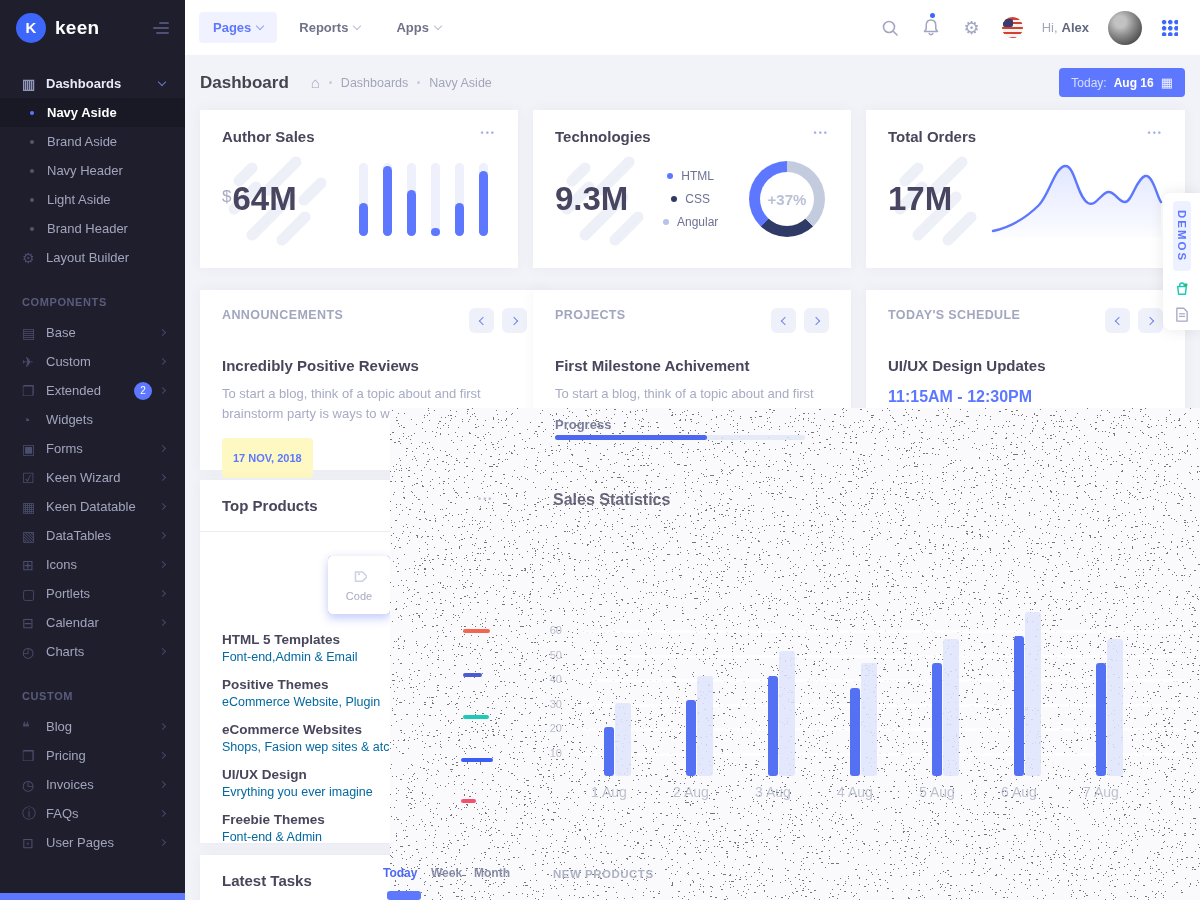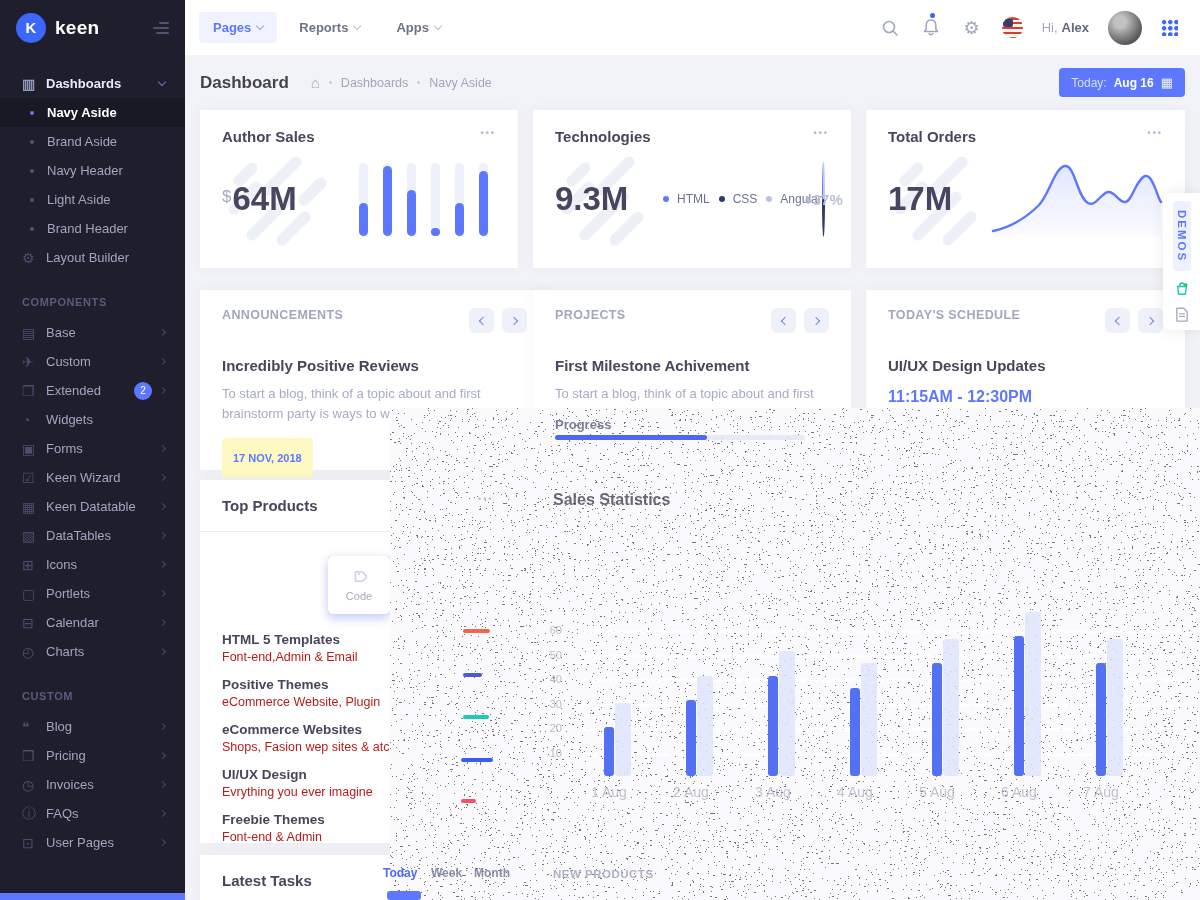--- a/index.html
+++ b/index.html
@@ -92,21 +92,21 @@
   .stat-body { display:flex; align-items:center; height:96px; margin-top:6px; }
   .big-val-wrap { position:relative; min-width:120px; height:100%; display:flex; align-items:center; }
   .blob { position:absolute; left:-10px; top:-8px; z-index:0; }
   .big-val { position:relative; z-index:1; font-size:33px; font-weight:bold; color:#474560; }
   .big-val .cur { font-size:17px; color:#a7abc3; font-weight:normal; vertical-align:8px; margin-right:1px; }
 
   .mini-bars { margin-left:auto; display:flex; gap:15px; align-items:flex-end; height:73px; margin-right:8px; }
   .mini-track { width:9px; height:73px; background:#eef1fb; border-radius:5px; display:flex; align-items:flex-end; }
   .mini-fill { width:9px; background:#5d78ff; border-radius:5px; }
 
-  .tech-legend { margin-left:12px; display:flex; gap:9px; }
+  .tech-legend { margin-left:12px; display:flex; flex-direction:column; gap:9px;align-items:center; }
   .leg-item { display:flex; align-items:center; gap:8px; font-size:12px; color:#6c7293; }
   .leg-dot { width:6px; height:6px; border-radius:50%; }
   .donut { margin-left:auto; margin-right:4px; width:76px; height:76px; border-radius:50%; position:relative; }
   .donut:after { content:""; position:absolute; inset:11px; background:#fff; border-radius:50%; }
   .donut-label { position:absolute; inset:0; display:flex; align-items:center; justify-content:center;
                  z-index:2; font-size:15px; color:#bcc0d6; font-weight:bold; }
   .orders-wave { margin-left:auto; margin-right:0; }
 
   .c-announce { left:200px; top:290px; width:349px; height:180px; }
   .c-projects { left:533px; top:290px; width:318px; height:180px; }
@@ -127,21 +127,21 @@
   .c-products { left:200px; top:480px; width:318px; height:363px; }
   .prod-head { padding:17px 22px; border-bottom:1px solid #ebedf2; }
   .prod-tabs { display:flex; gap:16px; justify-content:center; padding:24px 0 4px; }
   .ptab { width:62px; height:58px; border-radius:4px; display:flex; flex-direction:column;
           align-items:center; justify-content:center; gap:5px; font-size:11px; cursor:pointer; }
   .ptab.active { background:#5d78ff; color:#fff; font-weight:bold; box-shadow:0 5px 10px rgba(93,120,255,.3); }
   .ptab.ghost { background:#fff; color:#a7abc3; box-shadow:0 0 10px rgba(82,63,105,.08); }
   .prod-list { padding:14px 22px 0; }
   .prod-item { margin-bottom:13px; }
   .prod-name { font-size:13.5px; font-weight:bold; color:#48465b; }
-  .prod-desc { font-size:12.5px; color:#b91c1c; margin-top:3px; }
+  .prod-desc { font-size:12.5px; color:#0369a1; margin-top:3px; }
 
   .c-sales { left:533px; top:480px; width:652px; height:363px; }
   .c-tasks { left:200px; top:855px; width:318px; height:60px; }
   .tasks-head { padding:17px 22px; }
 
   
   .demos { position:absolute; right:0; top:193px; width:37px; height:137px; background:#fff;
            border-radius:8px 0 0 8px; box-shadow:0 0 15px rgba(0,0,0,.09); z-index:30;
            display:flex; flex-direction:column; align-items:center; padding:8px 0; gap:10px; }
   .demos-pill { background:#eef1ff; border-radius:4px; padding:9px 3px; cursor:pointer; }

